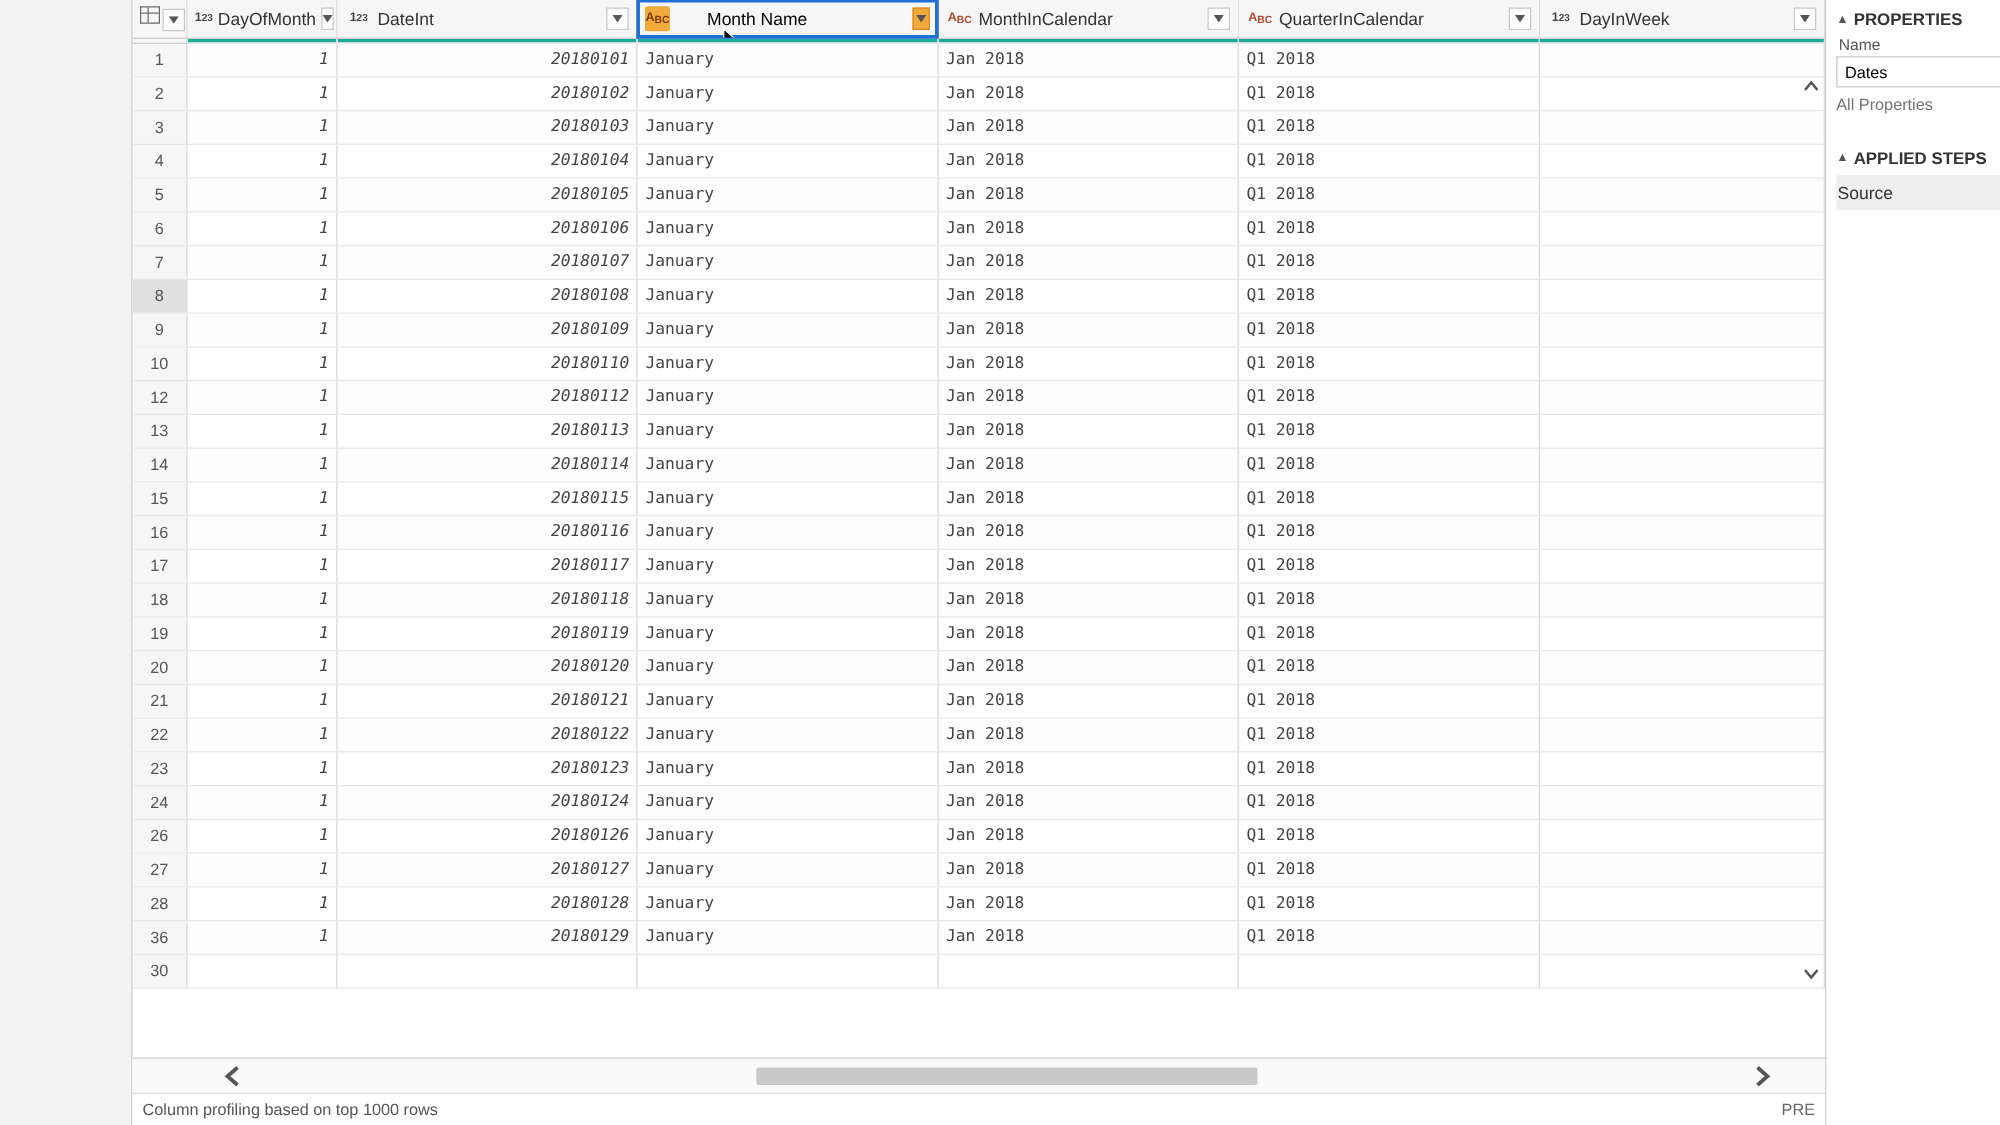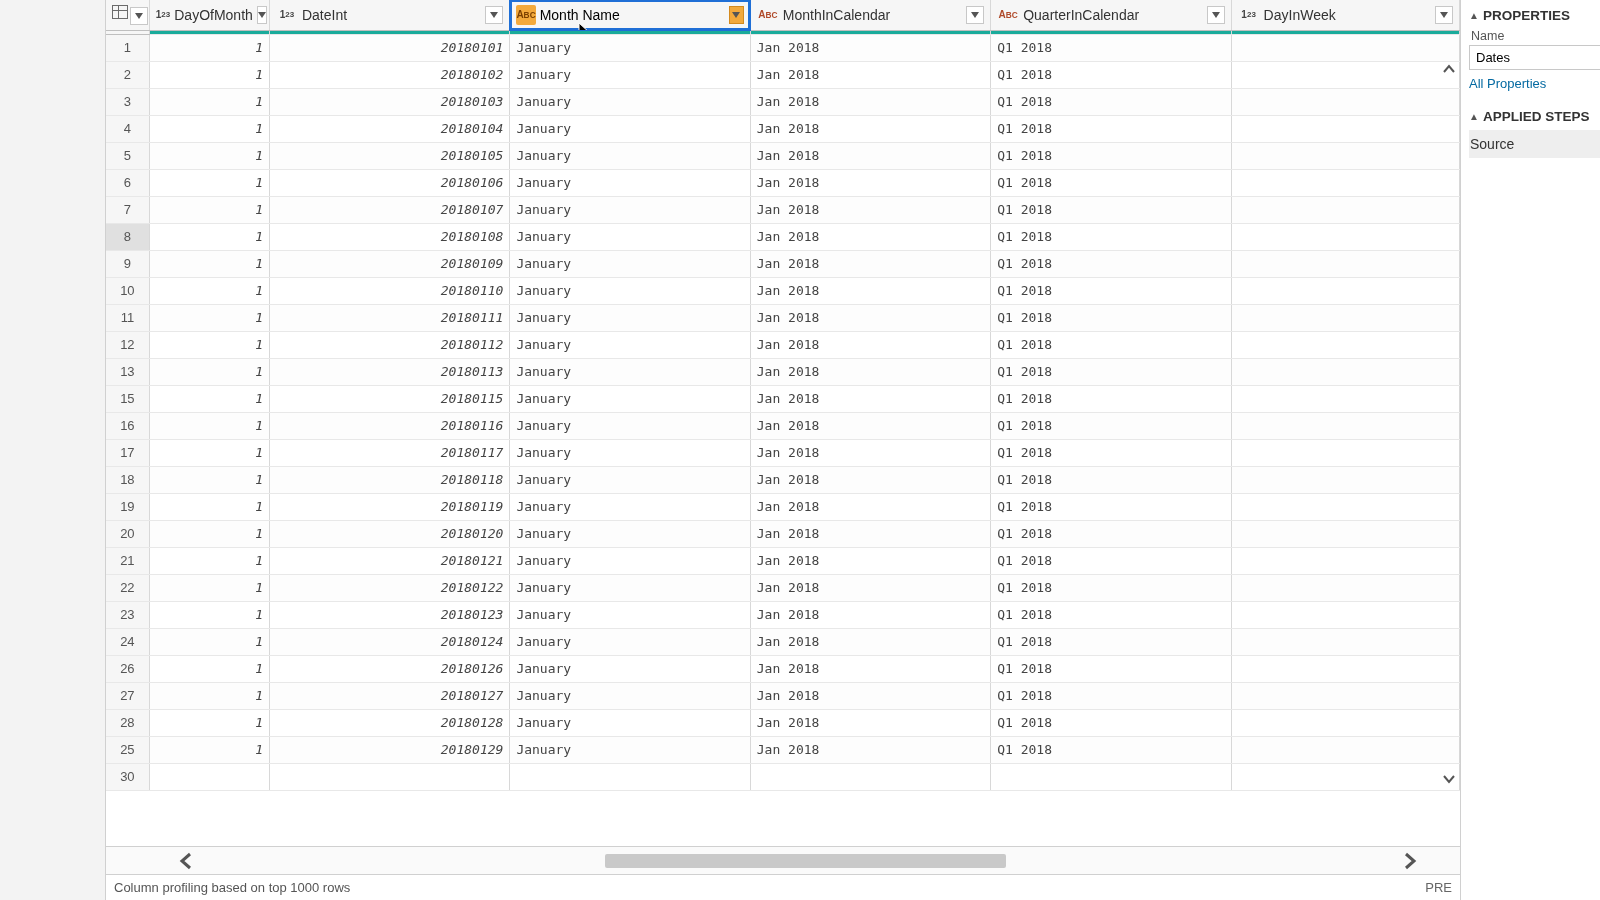--- a/index.html
+++ b/index.html
@@ -158,20 +158,21 @@
   background: #f2a93c;
   border-color: #d48a1e;
 }
 th.editing input.rename {
   border: none;
   outline: none;
   font-size: 14px;
   width: 100%;
   background: transparent;
   font-family: inherit;
+  margin-left: 26px;
 }
 .cursor-arrow {
   position: absolute;
   top: 22px; left: 68px;
   width: 14px; height: 20px;
   pointer-events: none;
   z-index: 10;
 }
 
 
@@ -244,21 +245,21 @@
   font-size: 10px; color: #555;
 }
 .prop-label { font-size: 12.5px; color: #555; margin: 2px 0 2px 2px; }
 .prop-input {
   width: 136px;
   border: 1px solid #c8c8c8;
   padding: 4px 6px;
   font-size: 13px;
   margin-bottom: 6px;
 }
-.link { color: #0369a1; font-size: 13px; cursor: pointer; margin-bottom: 18px; display: inline-block; text-align: right; }
+.link { color: #737373; font-size: 13px; cursor: pointer; margin-bottom: 28px; display: inline-block; text-align: right; }
 .step-item {
   padding: 6px 1px;
   background: #eee;
   font-size: 14px;
   margin-top: 4px;
 }
 
 
 tbody tr:nth-child(odd) td:not(.rownum) { background: #fdfdfd; }
 tbody tr.selband td.rownum { background: #e0e0e0; }
@@ -463,47 +464,47 @@
               <tr>
                 <td class="rownum">10</td>
                 <td class="num">1</td>
                 <td class="num">20180110</td>
                 <td class="text">January</td>
                 <td class="text">Jan 2018</td>
                 <td class="text">Q1 2018</td>
                 <td class="num"></td>
               </tr>
               <tr>
-                <td class="rownum">11</td>
-                <td class="num">1</td>
-                <td class="num">20180111</td>
-                <td class="text">January</td>
-                <td class="text">Jan 2018</td>
-                <td class="text">Q1 2018</td>
-                <td class="num"></td>
-              </tr>
-              <tr>
                 <td class="rownum">12</td>
                 <td class="num">1</td>
                 <td class="num">20180112</td>
                 <td class="text">January</td>
                 <td class="text">Jan 2018</td>
                 <td class="text">Q1 2018</td>
                 <td class="num"></td>
               </tr>
               <tr>
                 <td class="rownum">13</td>
                 <td class="num">1</td>
                 <td class="num">20180113</td>
                 <td class="text">January</td>
                 <td class="text">Jan 2018</td>
                 <td class="text">Q1 2018</td>
                 <td class="num"></td>
               </tr>
               <tr>
+                <td class="rownum">14</td>
+                <td class="num">1</td>
+                <td class="num">20180114</td>
+                <td class="text">January</td>
+                <td class="text">Jan 2018</td>
+                <td class="text">Q1 2018</td>
+                <td class="num"></td>
+              </tr>
+              <tr>
                 <td class="rownum">15</td>
                 <td class="num">1</td>
                 <td class="num">20180115</td>
                 <td class="text">January</td>
                 <td class="text">Jan 2018</td>
                 <td class="text">Q1 2018</td>
                 <td class="num"></td>
               </tr>
               <tr>
                 <td class="rownum">16</td>
@@ -607,21 +608,21 @@
               <tr>
                 <td class="rownum">28</td>
                 <td class="num">1</td>
                 <td class="num">20180128</td>
                 <td class="text">January</td>
                 <td class="text">Jan 2018</td>
                 <td class="text">Q1 2018</td>
                 <td class="num"></td>
               </tr>
               <tr>
-                <td class="rownum">25</td>
+                <td class="rownum">36</td>
                 <td class="num">1</td>
                 <td class="num">20180129</td>
                 <td class="text">January</td>
                 <td class="text">Jan 2018</td>
                 <td class="text">Q1 2018</td>
                 <td class="num"></td>
               </tr>
               <tr>
                 <td class="rownum">30</td>
                 <td class="num"></td>

